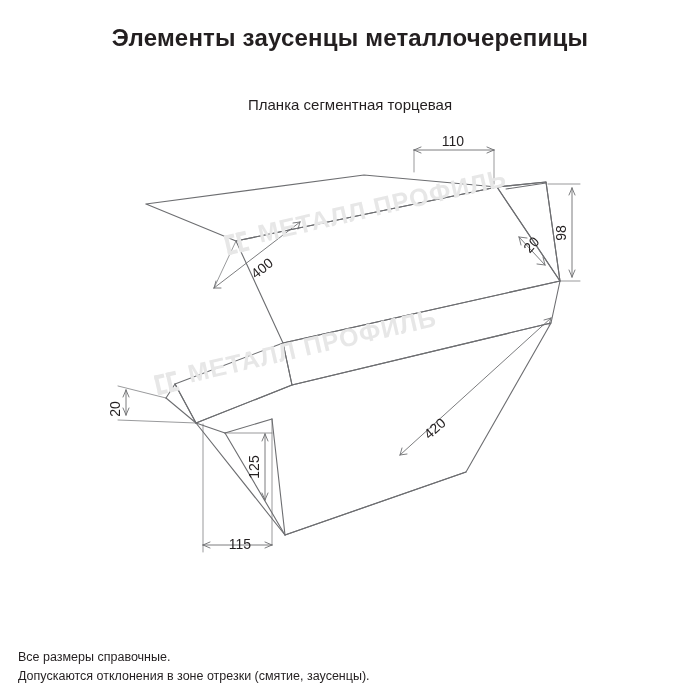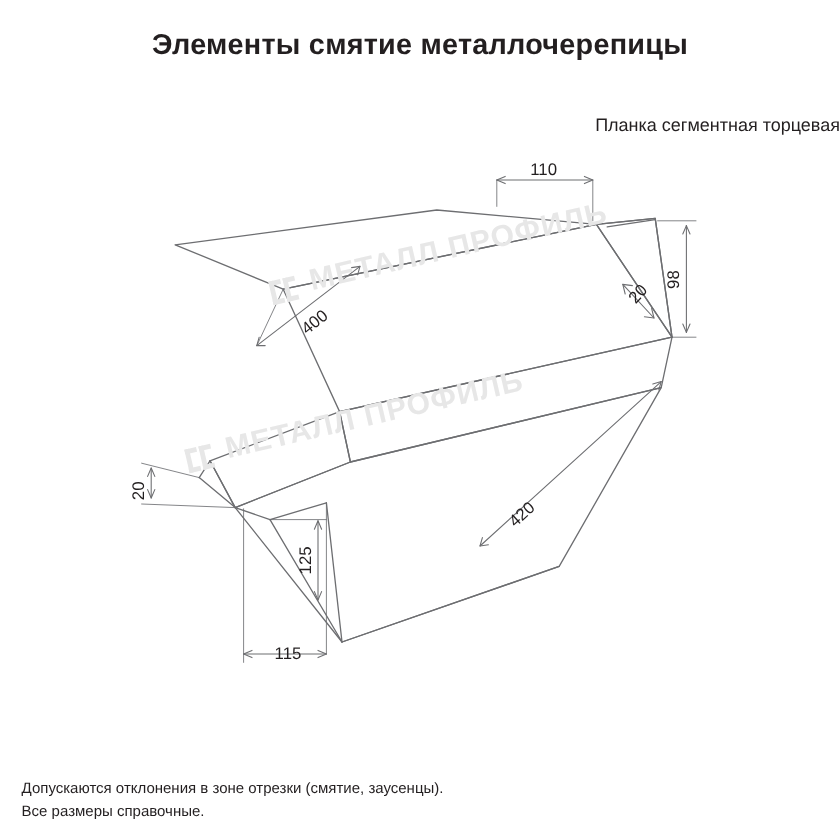--- a/index.html
+++ b/index.html
@@ -28,21 +28,21 @@
     text-align: center;
     font-size: 24px;
     font-weight: bold;
     letter-spacing: 0.2px;
   }
   .subtitle {
     position: absolute;
     top: 94px;
     left: 0;
     width: 700px;
-    text-align: right;
+    text-align: center;
     font-size: 15px;
     line-height: 22px;
     font-weight: normal;
   }
   .drawing {
     position: absolute;
     top: 0;
     left: 0;
     width: 700px;
     height: 700px;
@@ -100,21 +100,21 @@
   .wm-mark::after { left: 12px; top: 2px; }
   text {
     font-family: "Liberation Sans", sans-serif;
   }
 </style>
 </head>
 <body>
 
 <div class="page">
 
-  <div class="title">Элементы смятие металлочерепицы</div>
+  <div class="title">Элементы заусенцы металлочерепицы</div>
 
   <div class="subtitle">
     <div>Планка сегментная торцевая</div>
   </div>
 
   <svg class="drawing" viewBox="0 0 700 700">
     <g fill="none" stroke="#6d6e71" stroke-width="1.1" stroke-linejoin="round" stroke-linecap="round">
 
       <path d="M146,204 L364,175 L497,187 L236,241 Z"></path>
       <path d="M236,241 L497,187 L560,281 L283,343 Z"></path>
@@ -192,17 +192,17 @@
       <text x="259" y="467" text-anchor="middle" transform="rotate(-90 259 467)">125</text>
       <text x="240" y="549" text-anchor="middle">115</text>
       <text x="438" y="432" text-anchor="middle" transform="rotate(-42 438 432)">420</text>
     </g>
   </svg>
 
   <div class="wm wm1"><span class="wm-mark"></span><span>МЕТАЛЛ ПРОФИЛЬ</span></div>
   <div class="wm wm2"><span class="wm-mark"></span><span>МЕТАЛЛ ПРОФИЛЬ</span></div>
 
   <div class="footnotes">
+    <div>Все размеры справочные.</div>
     <div>Допускаются отклонения в зоне отрезки (смятие, заусенцы).</div>
-    <div>Все размеры справочные.</div>
   </div>
 
 </div>
 
 </body></html>

